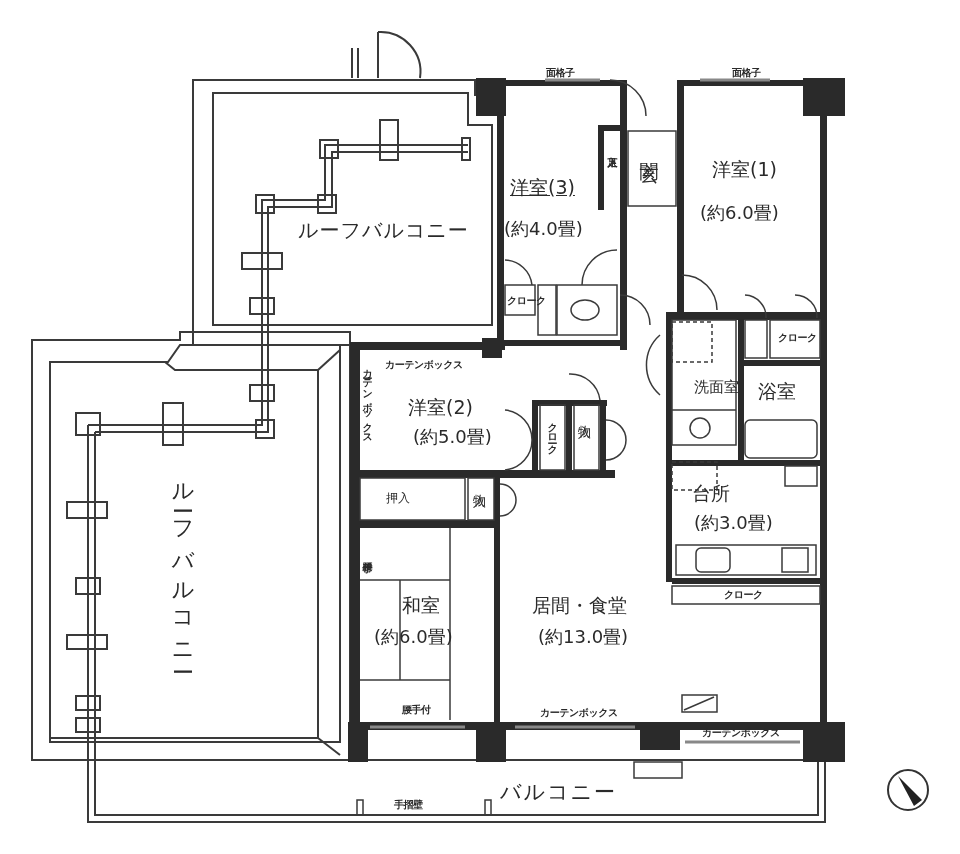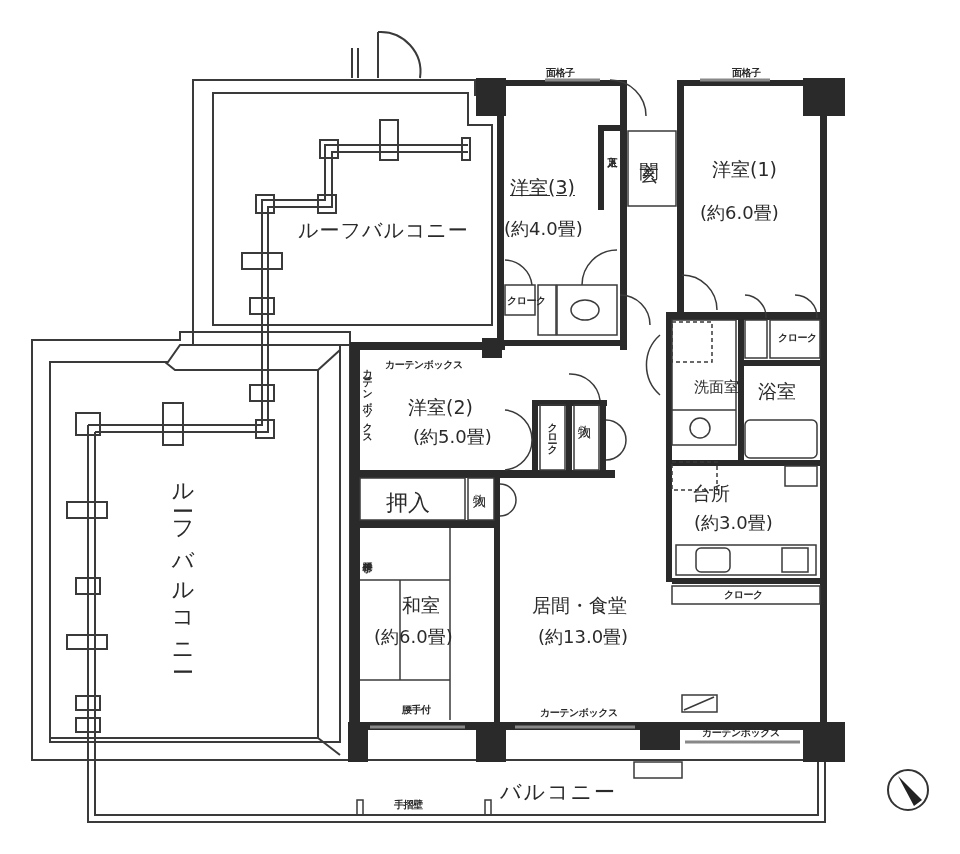--- a/index.html
+++ b/index.html
@@ -173,21 +173,21 @@
 <div class="lbl room-name" style="left:532px;top:596px;">居間・食堂</div>
 <div class="lbl room-size" style="left:538px;top:628px;">(約13.0畳)</div>
 
 <div class="lbl room-name" style="left:692px;top:484px;">台所</div>
 <div class="lbl room-size" style="left:694px;top:514px;">(約3.0畳)</div>
 
 <div class="lbl room-name vert" style="left:640px;top:148px;">玄関</div>
 <div class="lbl" style="left:674px;top:380px;font-size:15px;margin-left:20px;">洗面室</div>
 <div class="lbl room-name" style="left:758px;top:382px;text-align:right;">浴室</div>
 
-<div class="lbl" style="left:386px;top:492px;font-size:22px;">押入</div>
+<div class="lbl" style="left:386px;top:492px;font-size:12px;">押入</div>
 <div class="lbl vert" style="left:473px;top:484px;font-size:13px;">物入</div>
 <div class="lbl vert" style="left:578px;top:415px;font-size:13px;">物入</div>
 <div class="lbl small vert" style="left:547px;top:416px;">クローク</div>
 <div class="lbl small" style="left:778px;top:333px;">クローク</div>
 <div class="lbl small vert" style="left:607px;top:150px;">下足入</div>
 <div class="lbl small" style="left:507px;top:296px;">クローク</div>
 
 <div class="lbl small" style="left:546px;top:68px;">面格子</div>
 <div class="lbl small" style="left:732px;top:68px;">面格子</div>
 <div class="lbl small" style="left:385px;top:360px;">カーテンボックス</div>

